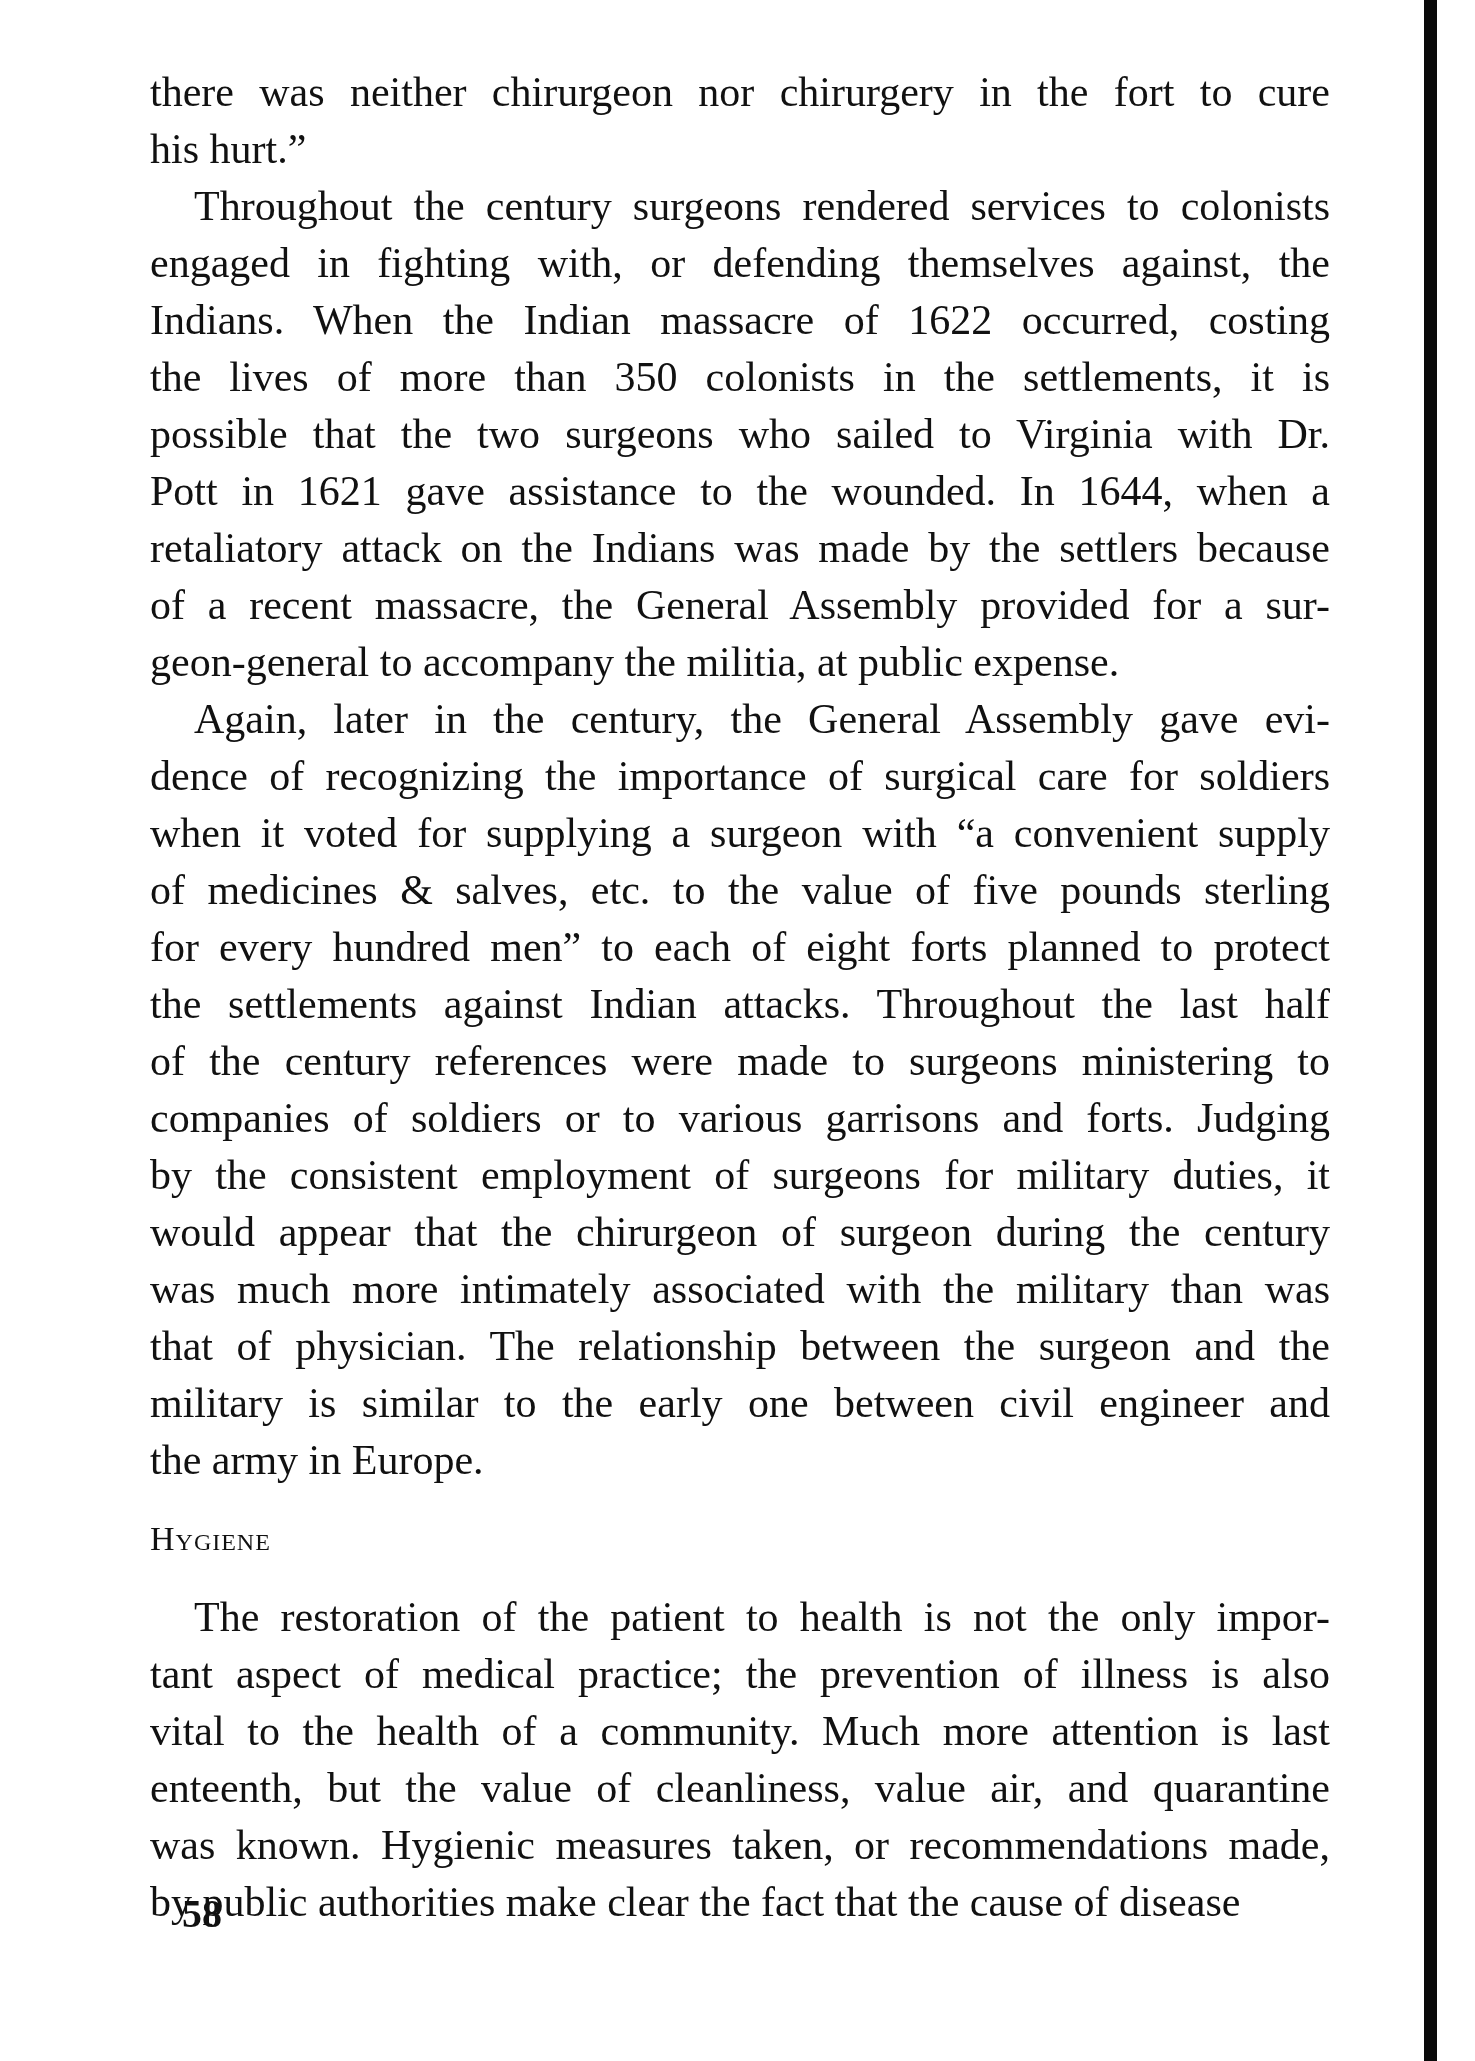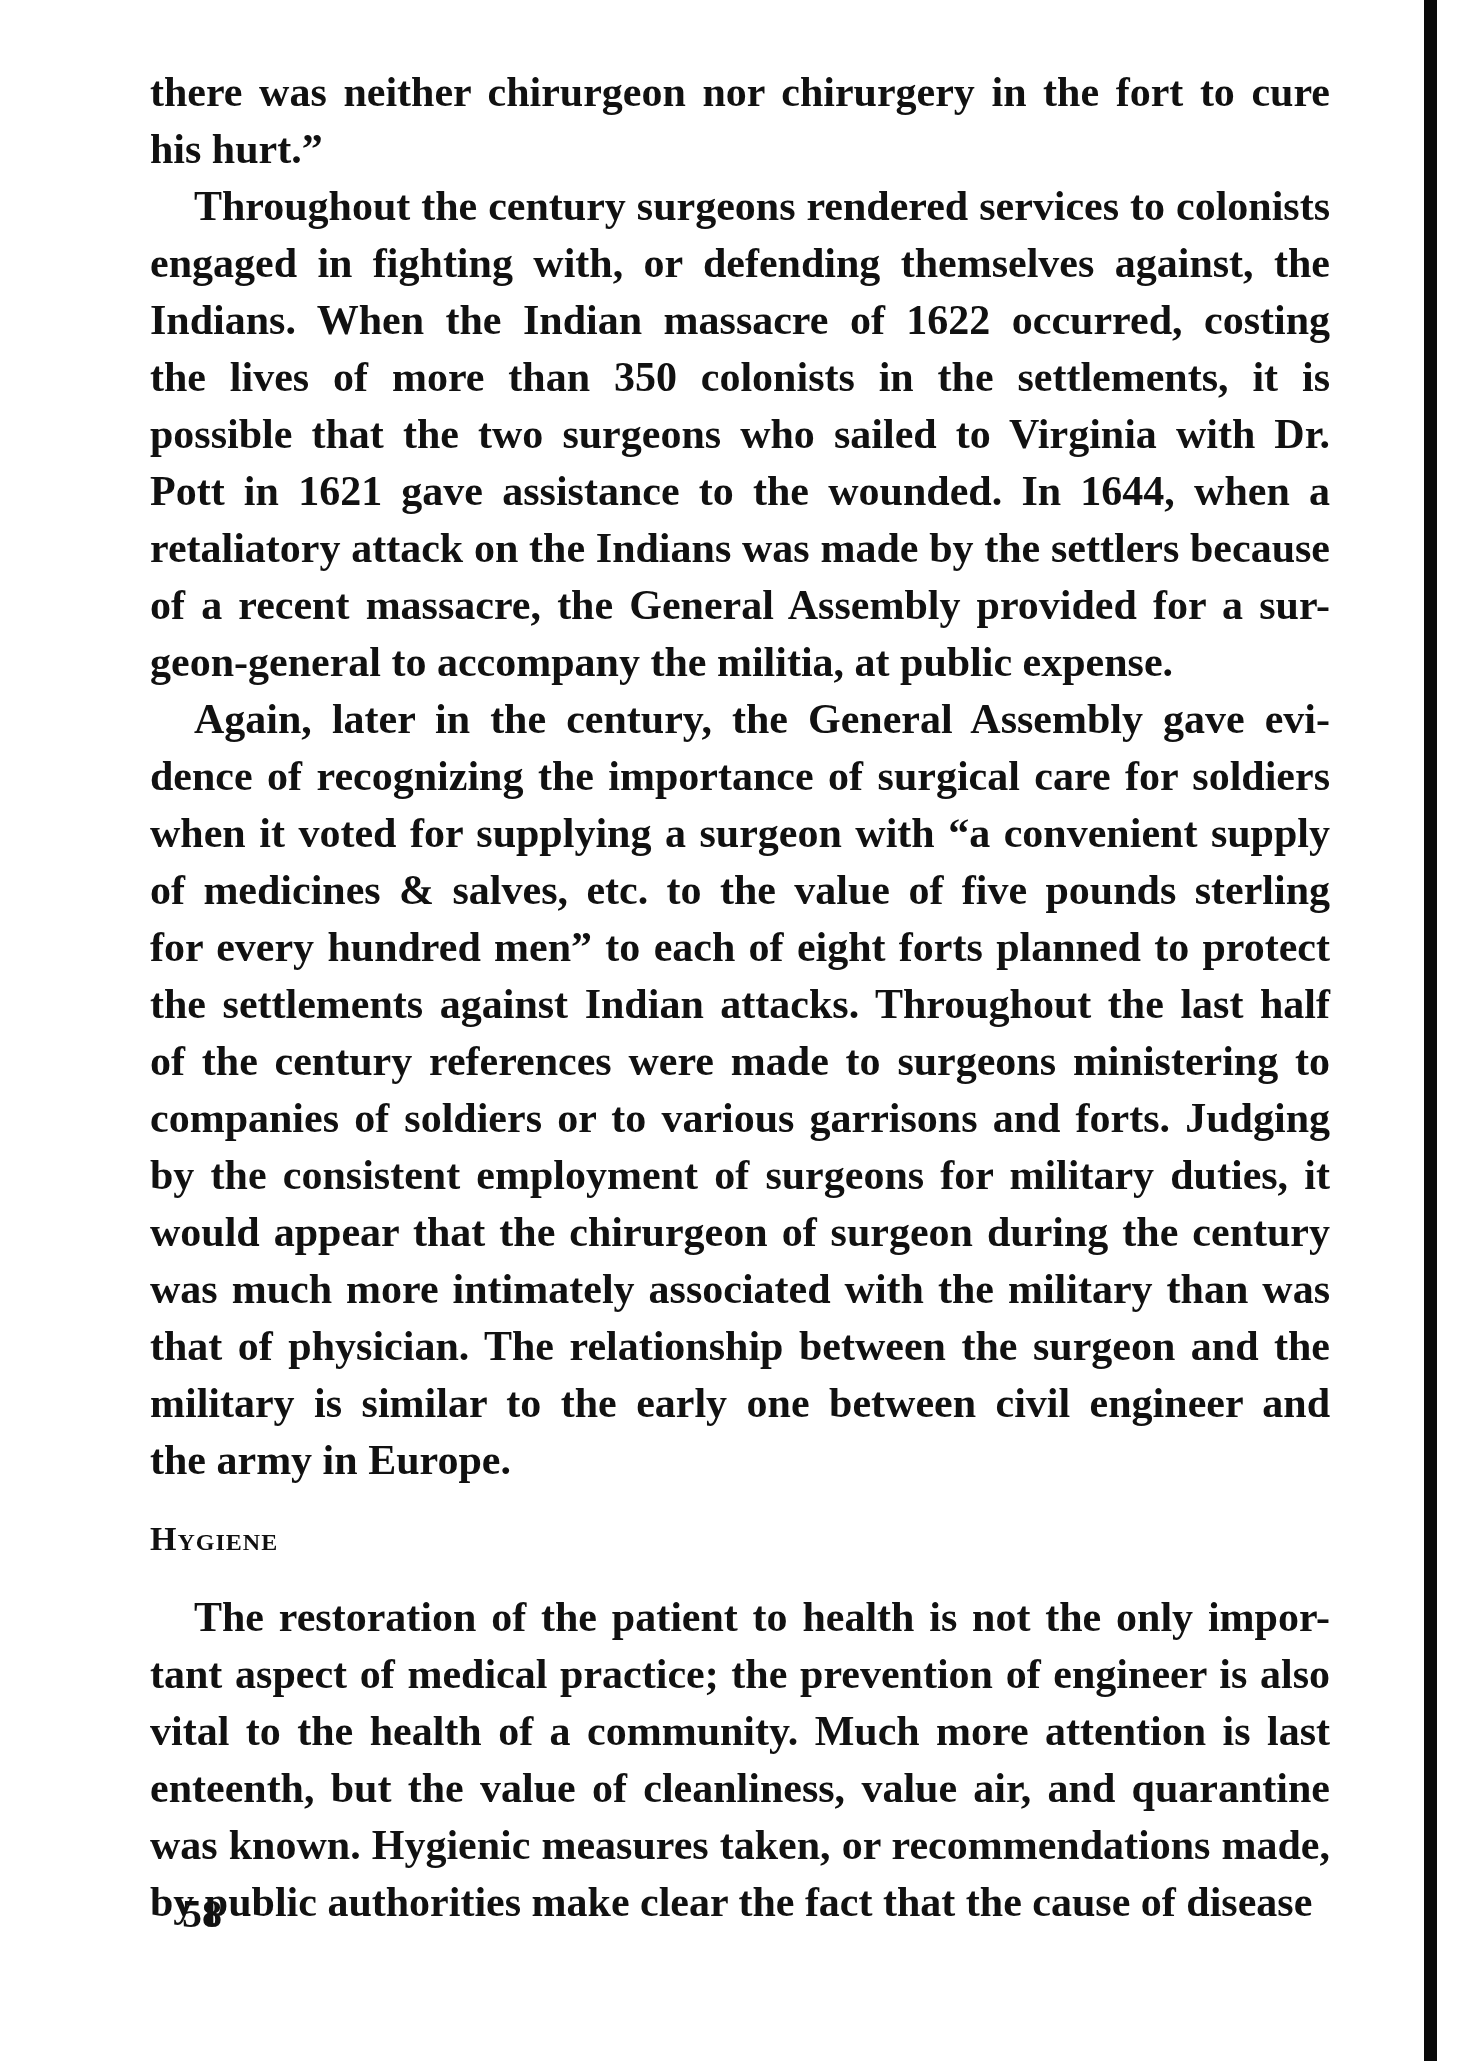--- a/index.html
+++ b/index.html
@@ -1,20 +1,20 @@
 <!DOCTYPE html>
 <html><head>
 <meta charset="utf-8">
 <style>
   html, body { margin:0; padding:0; background:#ffffff; }
   body { width:1475px; height:2061px; position:relative; overflow:hidden;
          font-family:"Liberation Serif","DejaVu Serif",serif; color:#111; }
   .page { position:absolute; left:0; top:0; width:1475px; height:2061px; }
   .rule { position:absolute; left:1424px; top:0; width:13px; height:2061px; background:#0a0a0a; }
-  .text { position:absolute; left:150px; top:64px; width:1180px;font-weight:bold; }
+  .text { position:absolute; left:150px; top:64px; width:1180px; }
   .line { display:block; height:57px; line-height:57px; font-size:42px; white-space:nowrap;
           text-align:justify; text-align-last:justify; }
   .line.last { text-align-last:left; }
   .line.indent { padding-left:44px; }
   .heading { display:block; height:100px; line-height:100px; text-align:left; font-size:34px;
              letter-spacing:1px; font-variant:small-caps; }
   .pagenum { position:absolute; left:182px; top:1890px; font-size:40px; font-weight:bold; }
 </style>
 </head>
 <body>
@@ -49,21 +49,21 @@
         <span class="line">by the consistent employment of surgeons for military duties, it</span>
         <span class="line">would appear that the chirurgeon of surgeon during the century</span>
         <span class="line">was much more intimately associated with the military than was</span>
         <span class="line">that of physician. The relationship between the surgeon and the</span>
         <span class="line">military is similar to the early one between civil engineer and</span>
         <span class="line last">the army in Europe.</span>
       </div>
       <div class="heading">Hygiene</div>
       <div>
         <span class="line indent">The restoration of the patient to health is not the only impor-</span>
-        <span class="line">tant aspect of medical practice; the prevention of engineer is also</span>
+        <span class="line">tant aspect of medical practice; the prevention of illness is also</span>
         <span class="line">vital to the health of a community. Much more attention is last</span>
         <span class="line">enteenth, but the value of cleanliness, value air, and quarantine</span>
         <span class="line">was known. Hygienic measures taken, or recommendations made,</span>
         <span class="line last">by public authorities make clear the fact that the cause of disease</span>
       </div>
     </div>
   <div class="pagenum">58</div>
 </div>
 
 </body></html>

